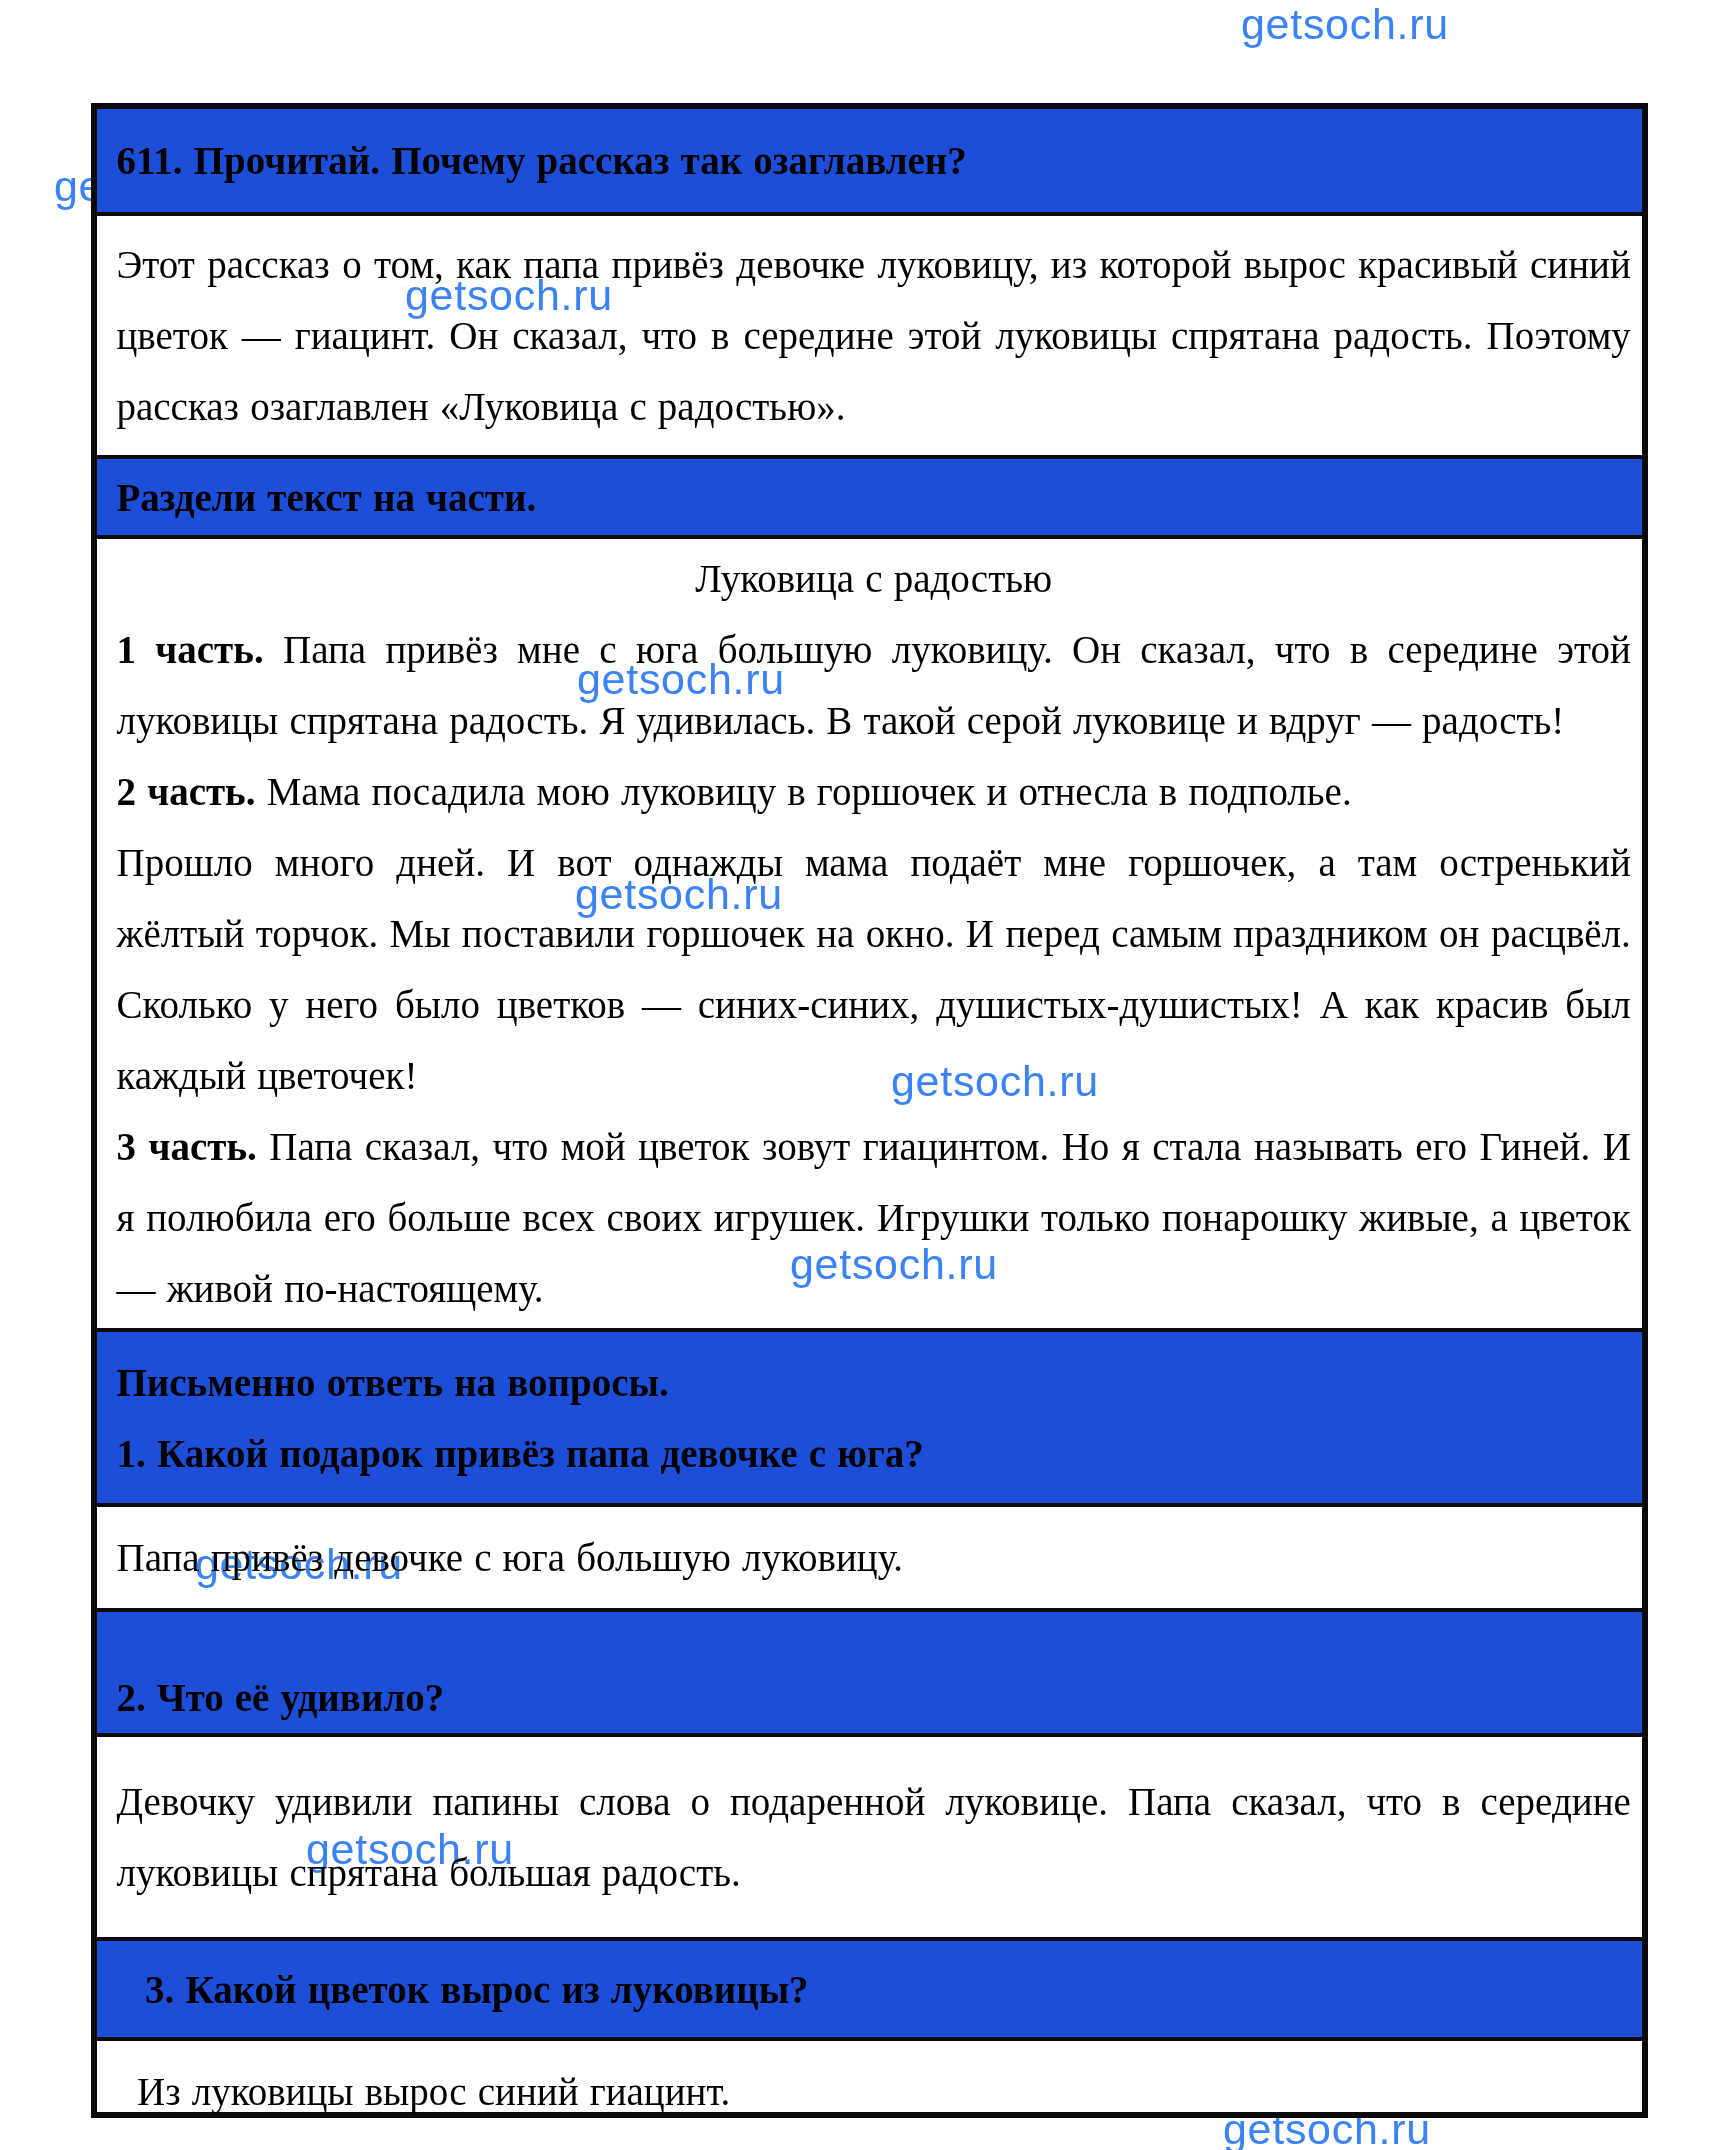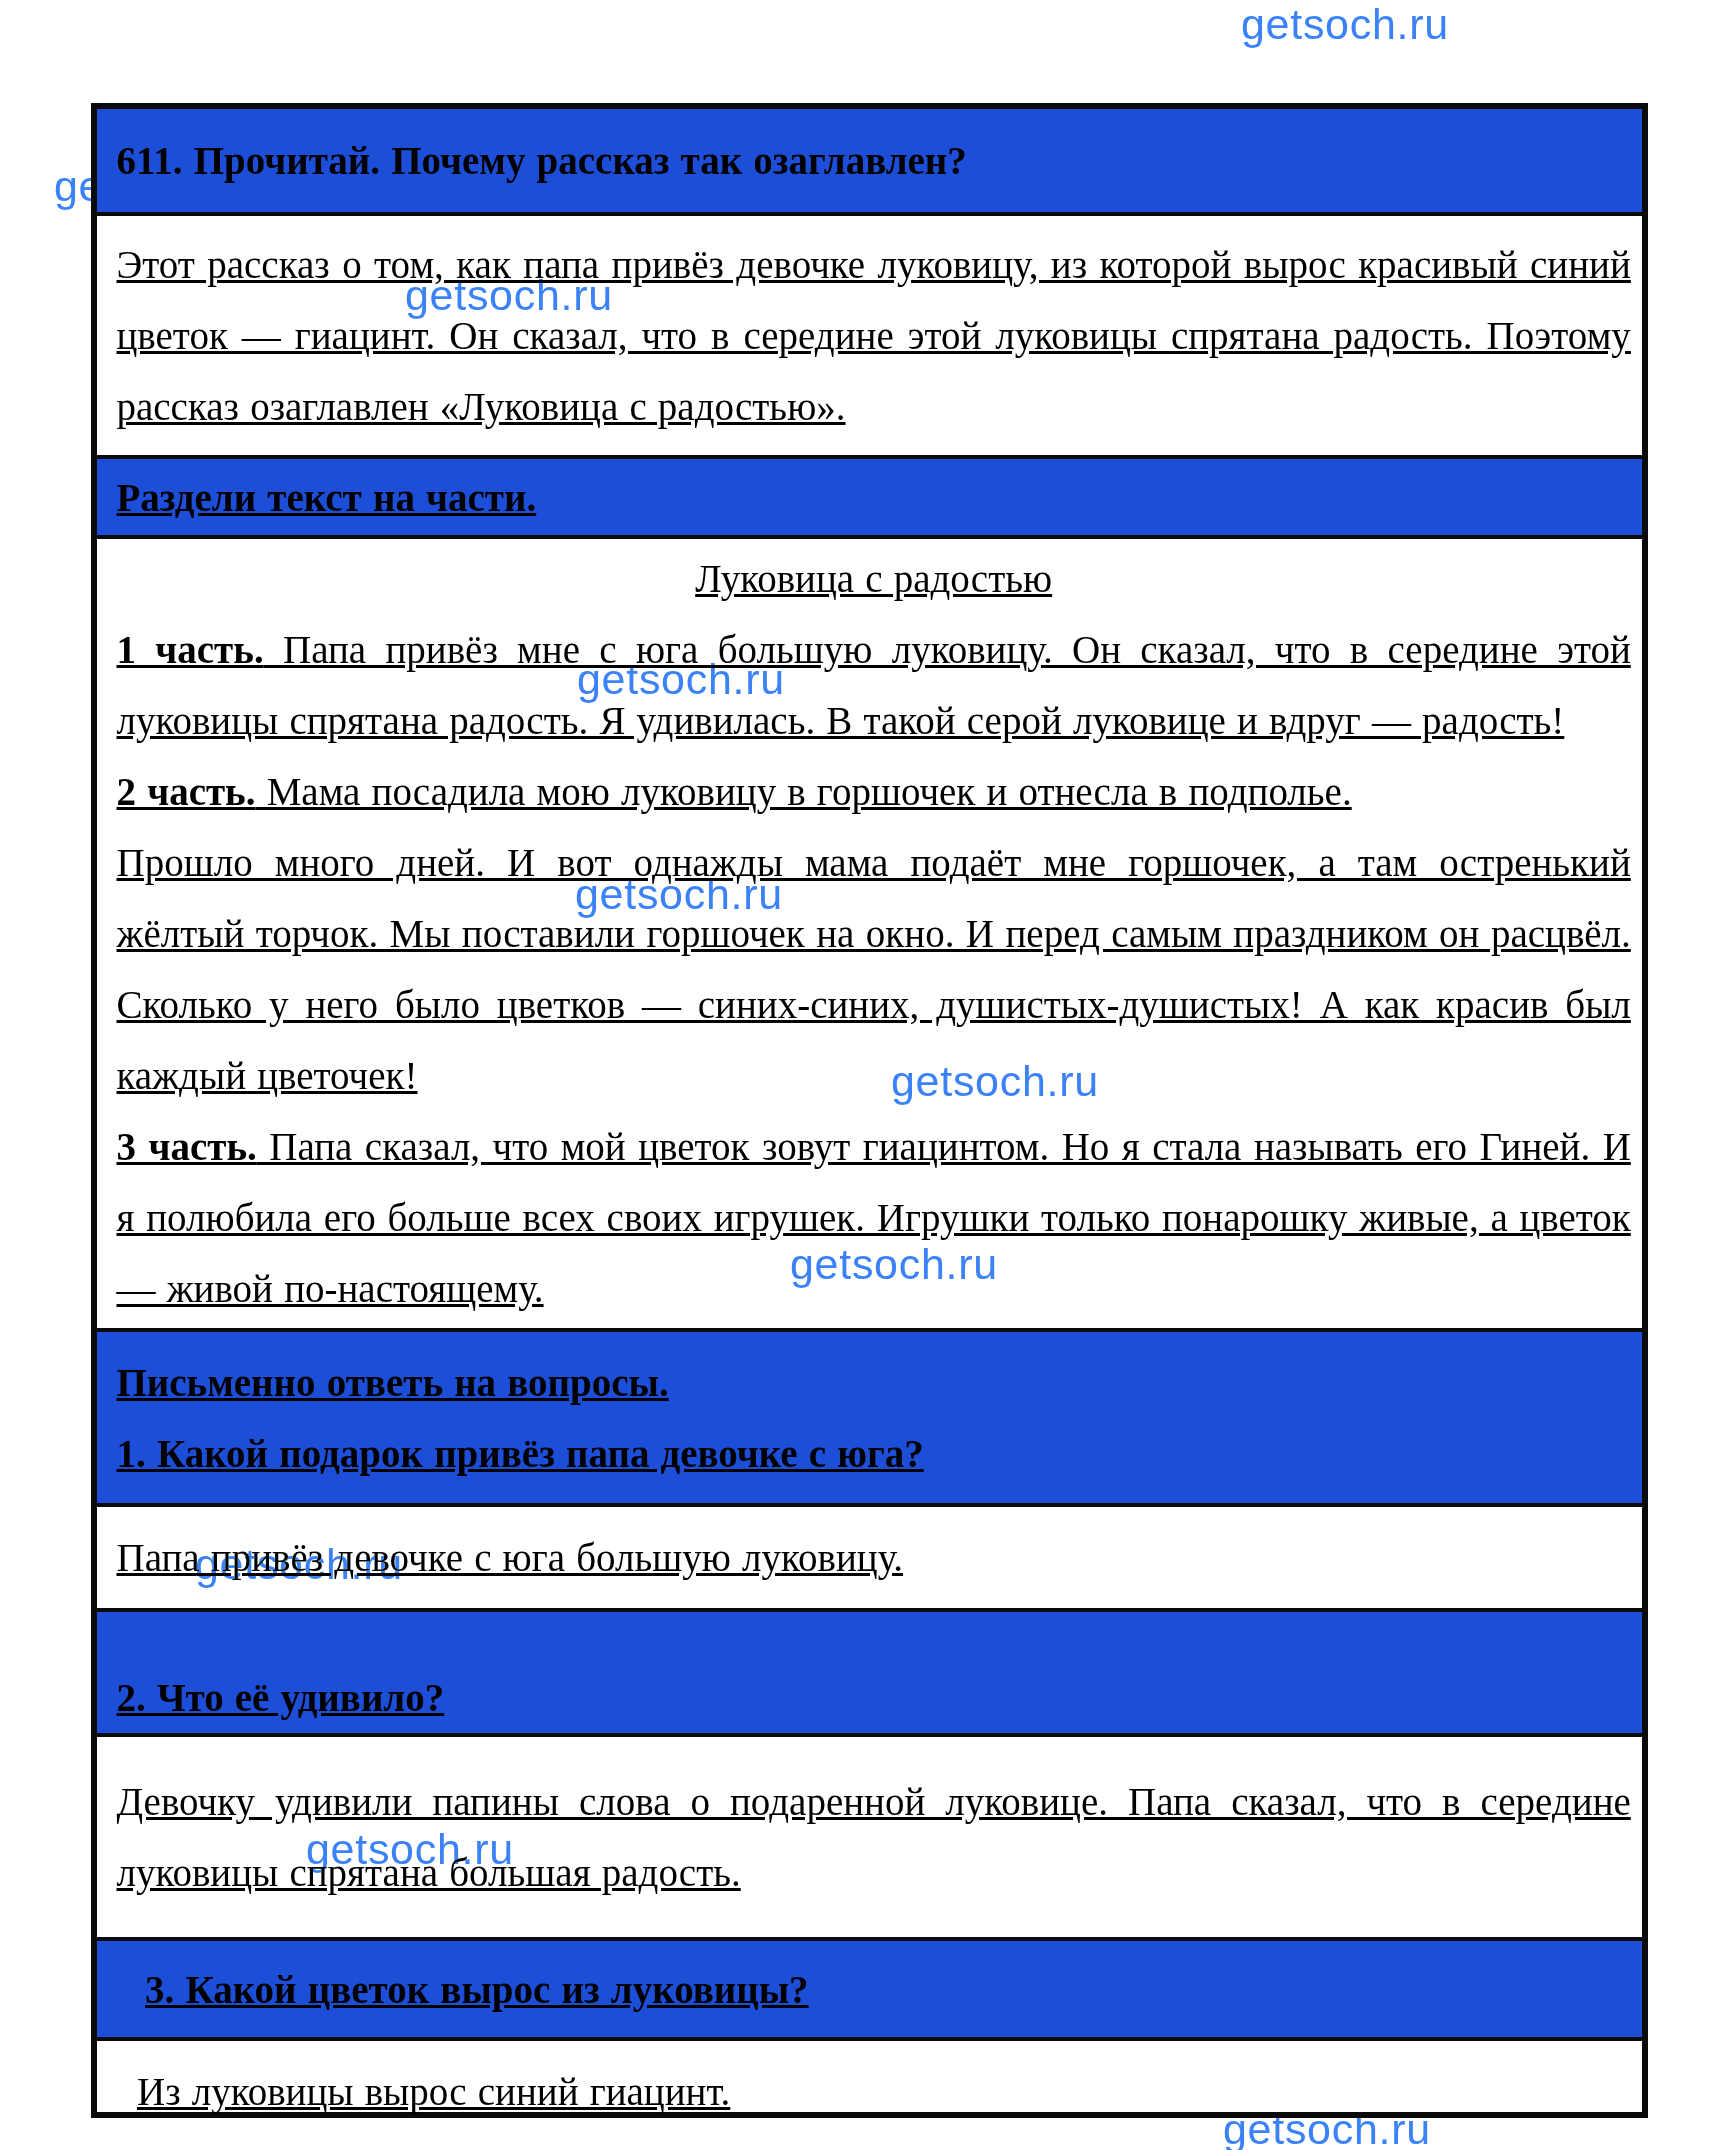--- a/index.html
+++ b/index.html
@@ -11,21 +11,21 @@
   }
   #doc{
     position:absolute;left:91px;top:103px;width:1557px;height:2015px;
     box-sizing:border-box;border:6.3px solid #0a0a0a;background:#fff;z-index:2;
   }
   .row{
     box-sizing:border-box;overflow:hidden;
     padding:0 11.2px 0 19.5px;
     display:flex;flex-direction:column;justify-content:center;
   }
-  .row + .row{border-top:4.2px solid #0a0a0a;text-decoration:underline;}
+  .row + .row{border-top:4.2px solid #0a0a0a;}
   .row.cream{background:#1d4ed8;}
   .row p{
     margin:0;font-size:39px;line-height:71px;
     text-align:justify;text-align-last:left;
     word-spacing:1.4px;
   }
   .row p.center{text-align:center;text-align-last:center;}
   .row p b{font-weight:bold;}
   .watermark{
     position:absolute;z-index:10;

